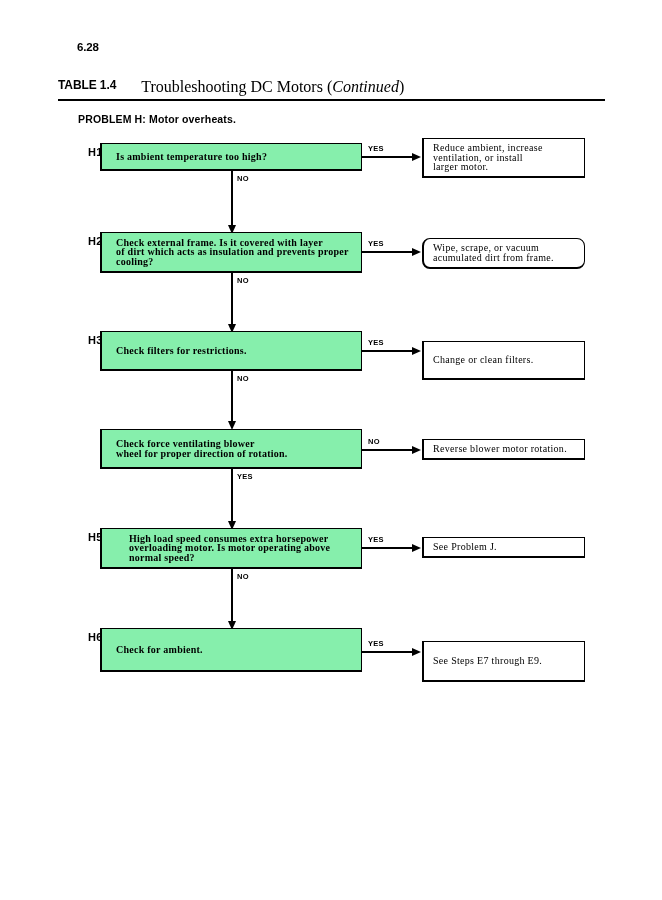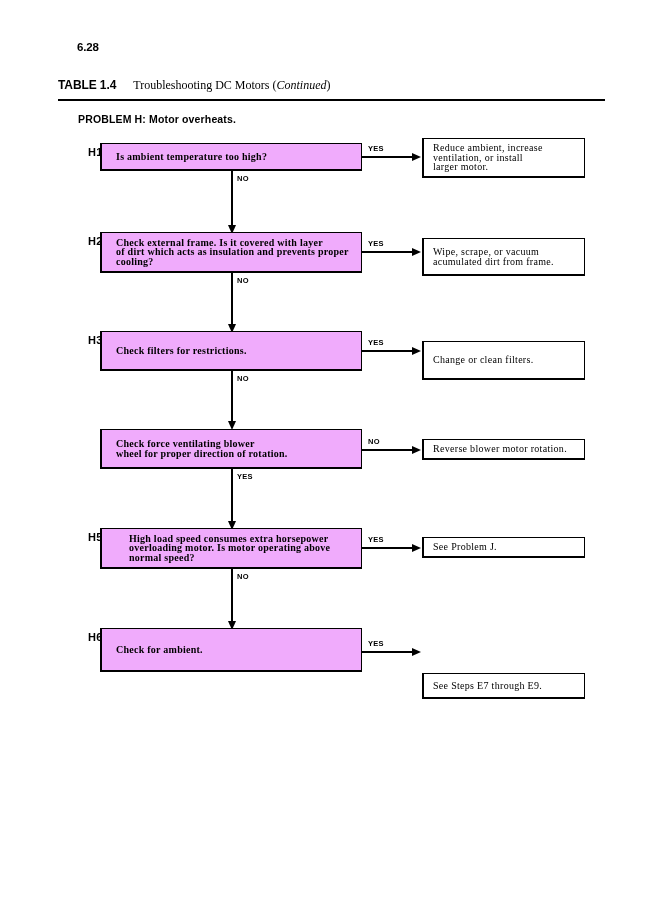--- a/index.html
+++ b/index.html
@@ -50,22 +50,22 @@
     white-space: nowrap;
   }
   .table-num {
     font-family: "Liberation Sans", sans-serif;
     font-weight: bold;
     font-size: 12px;
     letter-spacing: -0.1px;
   }
   .table-title {
     font-family: "Liberation Serif", serif;
-    font-size: 12px;
-    margin-left: 17px;
+    font-size: 16px;
+    margin-left: 25px;
   }
   .table-title .cont {
     font-style: italic;
   }
   .caption-rule {
     position: absolute;
     left: 58px;
     top: 99px;
     width: 547px;
     height: 2px;
@@ -109,21 +109,21 @@
 
   
   .qbox {
     position: absolute;
     left: 100px;
     width: 262px;
     box-sizing: border-box;
     border: 1px solid #000;
     border-left-width: 2px;
     border-bottom-width: 2px;
-    background: #f0abfc;
+    background: #86efac;
     display: flex;
     align-items: center;
     padding: 3px 0 3px 14px;
   }
   
   .abox {
     position: absolute;
     left: 422px;
     width: 163px;
     box-sizing: border-box;
@@ -222,21 +222,21 @@
   <div class="row">
     <div class="step-id" style="top:235px;">H2</div>
     <div class="qbox" style="top:232px; height:41px;">
       <div class="btext">Check external frame.  Is it covered with layer
 of dirt which acts as insulation and prevents proper
 cooling?</div>
     </div>
     <div class="h-line" style="left:362px; top:251px; width:50px;"></div>
     <div class="arrow-right" style="left:412px; top:247.5px;"></div>
     <div class="branch-label" style="left:368px; top:239px;">YES</div>
-    <div class="abox" style="top:238px; height:38px;">
+    <div class="abox" style="top:238px; height:31px;border-radius:8px;">
       <div class="btext">Wipe, scrape, or vacuum
 acumulated dirt from frame.</div>
     </div>
     <div class="v-line" style="left:231px; top:273px; height:51px;"></div>
     <div class="arrow-down" style="left:227.5px; top:324px;"></div>
     <div class="branch-label" style="left:237px; top:276px;">NO</div>
   </div>
 
   <div class="row">
     <div class="step-id" style="top:334px;">H3</div>
@@ -290,18 +290,18 @@
   </div>
 
   <div class="row">
     <div class="step-id" style="top:631px;">H6</div>
     <div class="qbox" style="top:628px; height:44px;">
       <div class="btext">Check for ambient.</div>
     </div>
     <div class="h-line" style="left:362px; top:651px; width:50px;"></div>
     <div class="arrow-right" style="left:412px; top:647.5px;"></div>
     <div class="branch-label" style="left:368px; top:639px;">YES</div>
-    <div class="abox" style="top:641px; height:26px;margin-top:32px;">
+    <div class="abox" style="top:641px; height:41px;">
       <div class="btext">See Steps E7 through E9.</div>
     </div>
   </div>
 
 </div>
 
 </body></html>

